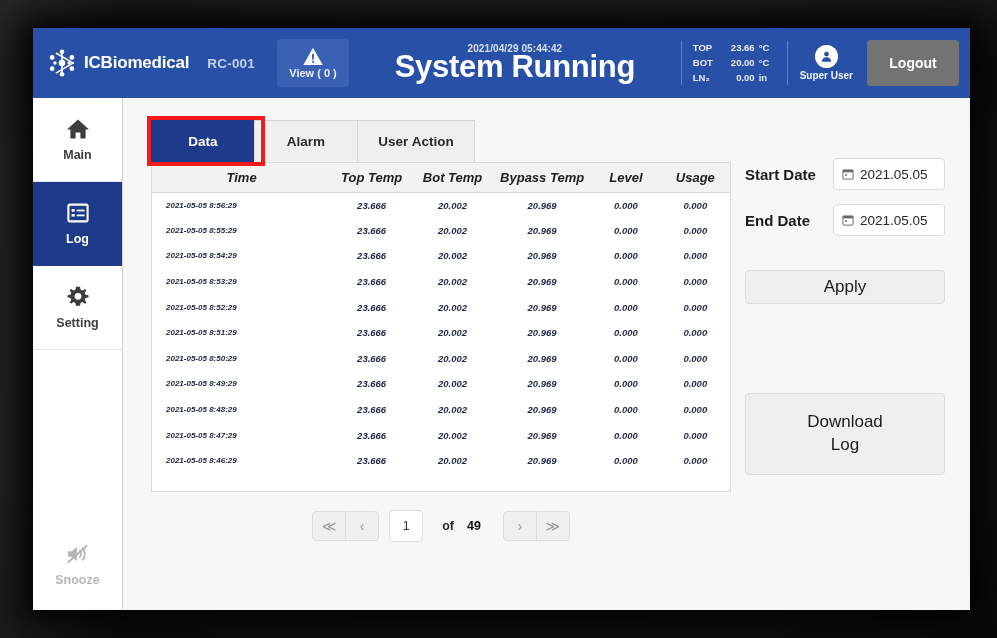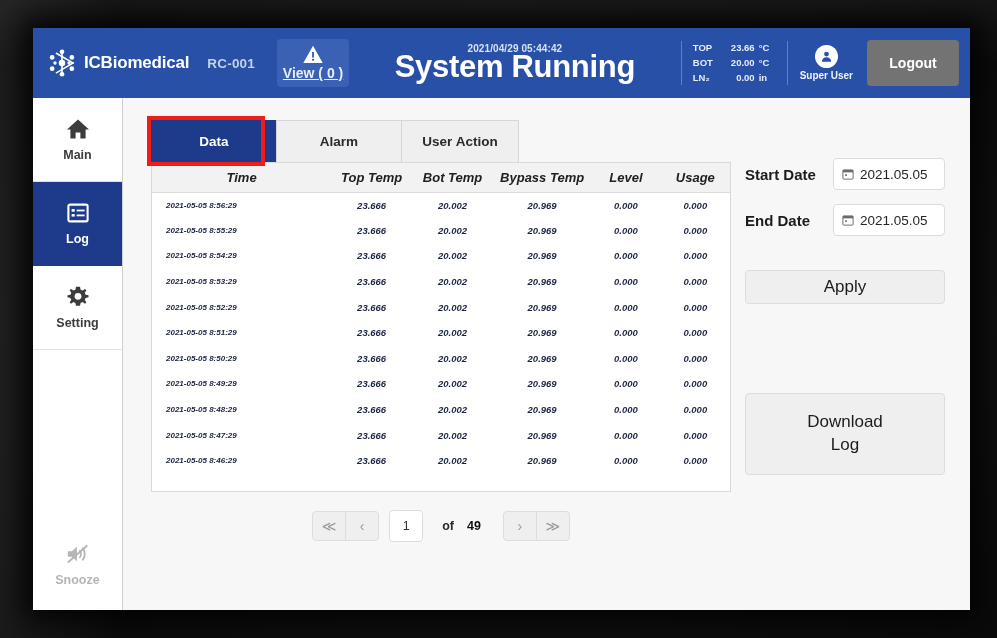--- a/index.html
+++ b/index.html
@@ -71,21 +71,21 @@
     margin-left: 22px;
     width: 72px; height: 48px;
     background: #3a61b4;
     border-radius: 4px;
     display: flex; flex-direction: column;
     align-items: center; justify-content: center;
     gap: 1px;
     cursor: pointer;
   }
   .view-alarm .warn-icon { width: 22px; height: 19px; }
-  .view-alarm .view-label { font-size: 14px; color: #e9eefb; font-weight: bold; text-decoration: underline; }
+  .view-alarm .view-label { font-size: 11px; color: #e9eefb; font-weight: bold; }
 
   .title-wrap {
     flex: 1;
     display: flex; flex-direction: column;
     align-items: center; justify-content: center;
     position: relative;
     padding-bottom: 2px;
   }
   .hdr-datetime {
     position: absolute;
@@ -191,21 +191,21 @@
     padding: 22px 18px 0 28px;
     display: flex;
     gap: 14px;
   }
 
   .left-col { width: 580px; flex: none; }
 
   
   .tabs { display: flex; position: relative; }
   .tab {
-    width: 126px; height: 42px;
+    width: 104px; height: 42px;
     display: flex; align-items: center; justify-content: center;
     font-size: 13.5px; font-weight: bold;
     background: #efefef;
     border: 1px solid #d6d6d6;
     border-bottom: none;
     color: #2b2b2b;
     cursor: pointer;
     margin-right: -1px;
   }
   .tab.wide { width: 118px; }

